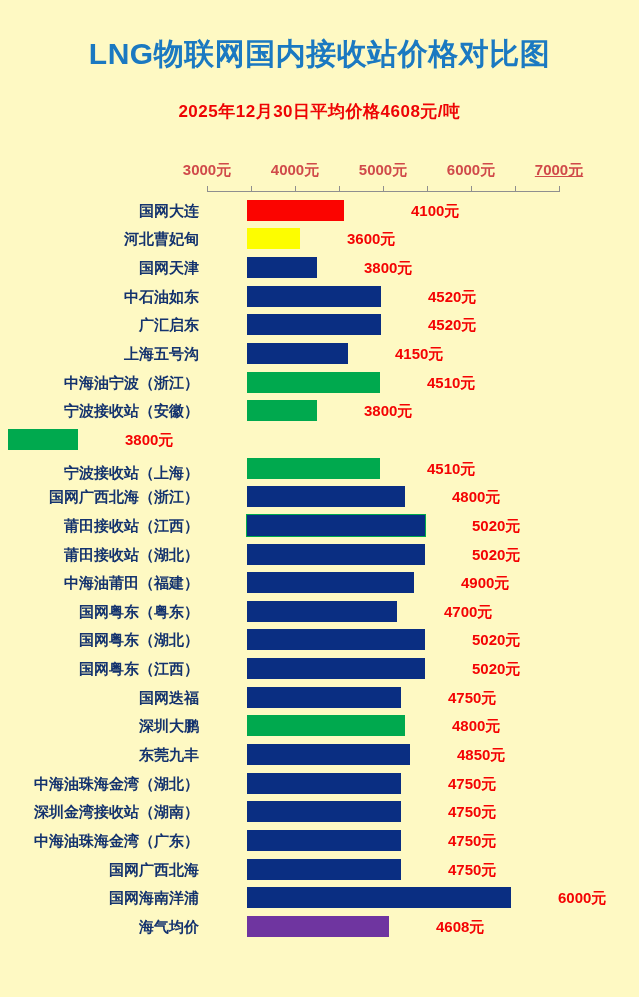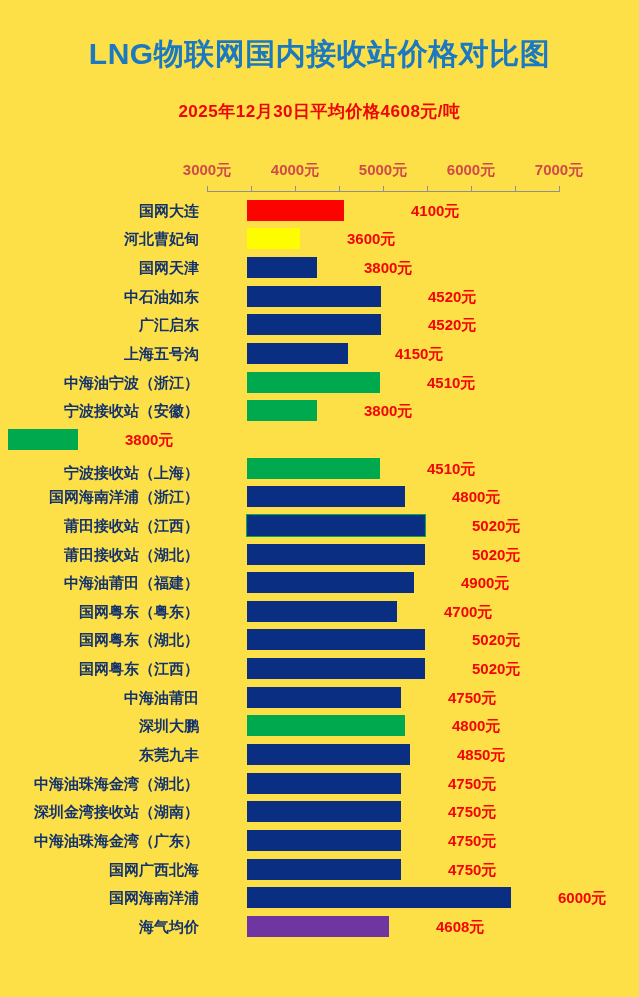--- a/index.html
+++ b/index.html
@@ -40,30 +40,30 @@
   .bar{height:21px;flex:none;}
   .bar.bordered{outline:1px solid #00a94e;}
   .rvalue{
     margin-left:7px;font-size:15px;font-weight:bold;
     white-space:nowrap;line-height:1;
   }
 </style>
 </head>
 <body>
 
-<div class="page" style="background: #fde047;">
+<div class="page" style="background: #fef9c3;">
   <h1 class="title" style="color: rgb(27, 121, 193);">LNG物联网国内接收站价格对比图</h1>
   <div class="subtitle" style="color: rgb(238, 4, 4);">2025年12月30日平均价格4608元/吨</div>
   <div class="chart">
     <div class="axis-labels" id="axisLabels">
         <span style="left: 0px; color: rgb(208, 74, 74);">3000元</span>
         <span style="left: 88px; color: rgb(208, 74, 74); text-align: right;">4000元</span>
         <span style="left: 176px; color: rgb(208, 74, 74);">5000元</span>
         <span style="left: 264px; color: rgb(208, 74, 74);">6000元</span>
-        <span style="left: 352px; color: rgb(208, 74, 74);">7000元</span>
+        <span style="left: 352px; color: rgb(208, 74, 74); text-decoration: underline;">7000元</span>
       </div>
     <div class="axis-line" id="axisLine" style="border-bottom-color: rgb(143, 143, 143);">
         <div class="tick" style="left: 0px; background: rgb(143, 143, 143);"></div>
         <div class="tick" style="left: 44px; background: rgb(143, 143, 143);"></div>
         <div class="tick" style="left: 88px; background: rgb(143, 143, 143);"></div>
         <div class="tick" style="left: 132px; background: rgb(143, 143, 143);"></div>
         <div class="tick" style="left: 176px; background: rgb(143, 143, 143);"></div>
         <div class="tick" style="left: 220px; background: rgb(143, 143, 143);"></div>
         <div class="tick" style="left: 264px; background: rgb(143, 143, 143);"></div>
         <div class="tick" style="left: 308px; background: rgb(143, 143, 143);"></div>
@@ -123,21 +123,21 @@
     <div class="rvalue" style="color: rgb(244, 3, 3);">3800元</div>
   </div>
 
   <div class="row">
     <div class="rlabel" style="color: rgb(20, 51, 110); margin-top: 8px;">宁波接收站（上海）</div>
     <div class="bar" style="width: 133px; background: rgb(0, 169, 78);"></div>
     <div class="rvalue" style="color: rgb(244, 3, 3);">4510元</div>
   </div>
 
   <div class="row">
-    <div class="rlabel" style="color: rgb(20, 51, 110);">国网海南洋浦（浙江）</div>
+    <div class="rlabel" style="color: rgb(20, 51, 110);">国网广西北海（浙江）</div>
     <div class="bar" style="width: 158px; background: rgb(10, 46, 130);"></div>
     <div class="rvalue" style="color: rgb(244, 3, 3);">4800元</div>
   </div>
 
   <div class="row">
     <div class="rlabel" style="color: rgb(20, 51, 110);">莆田接收站（江西）</div>
     <div class="bar bordered" style="width: 178px; background: rgb(10, 46, 130); outline-color: rgb(0, 169, 78);"></div>
     <div class="rvalue" style="color: rgb(244, 3, 3);">5020元</div>
   </div>
 
@@ -165,21 +165,21 @@
     <div class="rvalue" style="color: rgb(244, 3, 3);">5020元</div>
   </div>
 
   <div class="row">
     <div class="rlabel" style="color: rgb(20, 51, 110);">国网粤东（江西）</div>
     <div class="bar" style="width: 178px; background: rgb(10, 46, 130);"></div>
     <div class="rvalue" style="color: rgb(244, 3, 3);">5020元</div>
   </div>
 
   <div class="row">
-    <div class="rlabel" style="color: rgb(20, 51, 110);">中海油莆田</div>
+    <div class="rlabel" style="color: rgb(20, 51, 110);">国网迭福</div>
     <div class="bar" style="width: 154px; background: rgb(10, 46, 130);"></div>
     <div class="rvalue" style="color: rgb(244, 3, 3);">4750元</div>
   </div>
 
   <div class="row">
     <div class="rlabel" style="color: rgb(20, 51, 110);">深圳大鹏</div>
     <div class="bar" style="width: 158px; background: rgb(0, 169, 78);"></div>
     <div class="rvalue" style="color: rgb(244, 3, 3);">4800元</div>
   </div>
 

